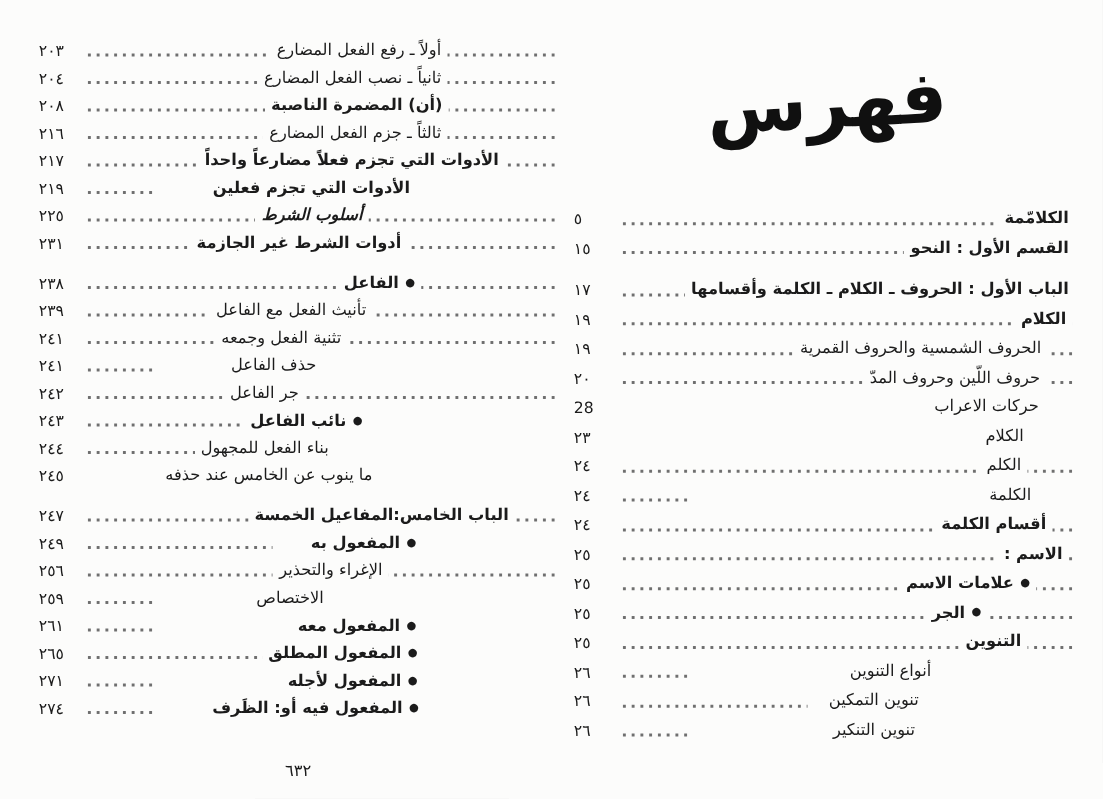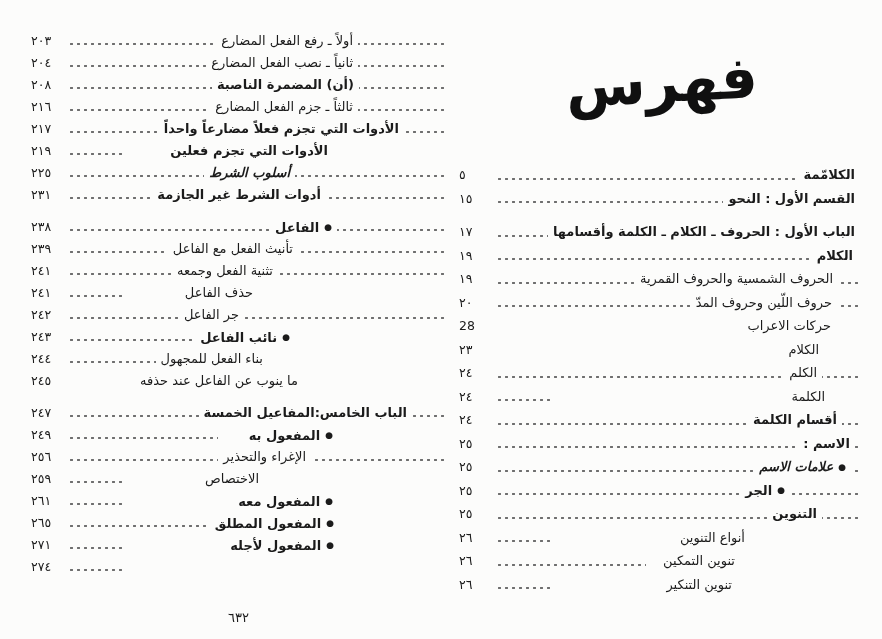--- a/index.html
+++ b/index.html
@@ -111,21 +111,21 @@
           <span class="leader mid"></span>
           <span class="t b" style="right: 152px;"><span class="bullet">●</span>نائب الفاعل</span>
           <span class="num">٢٤٣</span>
         </div>
         <div class="row">
           <span class="leader mid"></span>
           <span class="t" style="right: 179px;">بناء الفعل للمجهول</span>
           <span class="num">٢٤٤</span>
         </div>
         <div class="row">
-          <span class="t" style="right: 144px;">ما ينوب عن الفاعل عند حذفه</span>
+          <span class="t" style="right: 144px;">ما ينوب عن الخامس عند حذفه</span>
           <span class="num">٢٤٥</span>
         </div>
         <div class="row gap">
           <span class="leader full"></span>
           <span class="t b" style="right: 35px;">الباب الخامس:المفاعيل الخمسة</span>
           <span class="num">٢٤٧</span>
         </div>
         <div class="row">
           <span class="leader mid"></span>
           <span class="t b" style="right: 109px;"><span class="bullet">●</span>المفعول به</span>
@@ -151,20 +151,21 @@
           <span class="t b" style="right: 108px;"><span class="bullet">●</span>المفعول المطلق</span>
           <span class="num">٢٦٥</span>
         </div>
         <div class="row">
           <span class="leader short"></span>
           <span class="t b" style="right: 108px;"><span class="bullet">●</span>المفعول لأجله</span>
           <span class="num">٢٧١</span>
         </div>
         <div class="row">
           <span class="leader short"></span>
+          <span class="t b" style="right: 107px;"><span class="bullet">●</span>المفعول فيه أو: الظَرف</span>
           <span class="num">٢٧٤</span>
         </div>
       </div>
     <div class="folio fl">٦٣٢</div>
   </div>
 
   <div class="page right">
     <div class="calligraphy">فهرس</div>
     <div class="toc toc-right">
         <div class="row">
@@ -220,21 +221,21 @@
           <span class="t b" style="right: 18px;">أقسام الكلمة</span>
           <span class="num">٢٤</span>
         </div>
         <div class="row">
           <span class="leader full"></span>
           <span class="t b" style="right: 5px;">الاسم :</span>
           <span class="num">٢٥</span>
         </div>
         <div class="row">
           <span class="leader full"></span>
-          <span class="t b" style="right: 9px; font-style: italic;"><span class="bullet">●</span>علامات الاسم</span>
+          <span class="t b" style="right: 31px;"><span class="bullet">●</span>علامات الاسم</span>
           <span class="num">٢٥</span>
         </div>
         <div class="row">
           <span class="leader full"></span>
           <span class="t b" style="right: 70px;"><span class="bullet">●</span>الجر</span>
           <span class="num">٢٥</span>
         </div>
         <div class="row">
           <span class="leader full"></span>
           <span class="t b" style="right: 38px;">التنوين</span>

